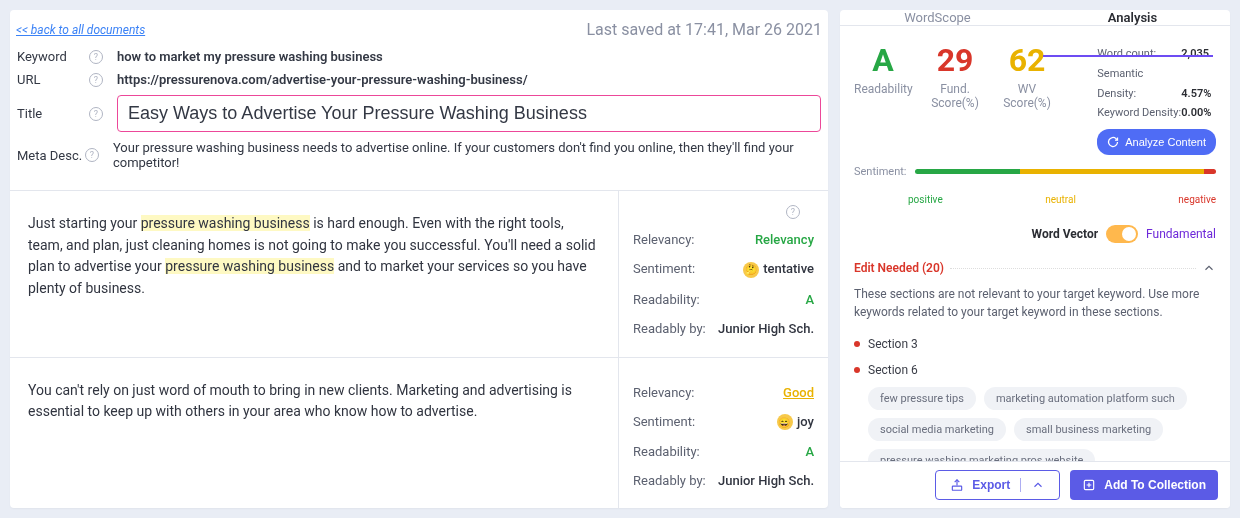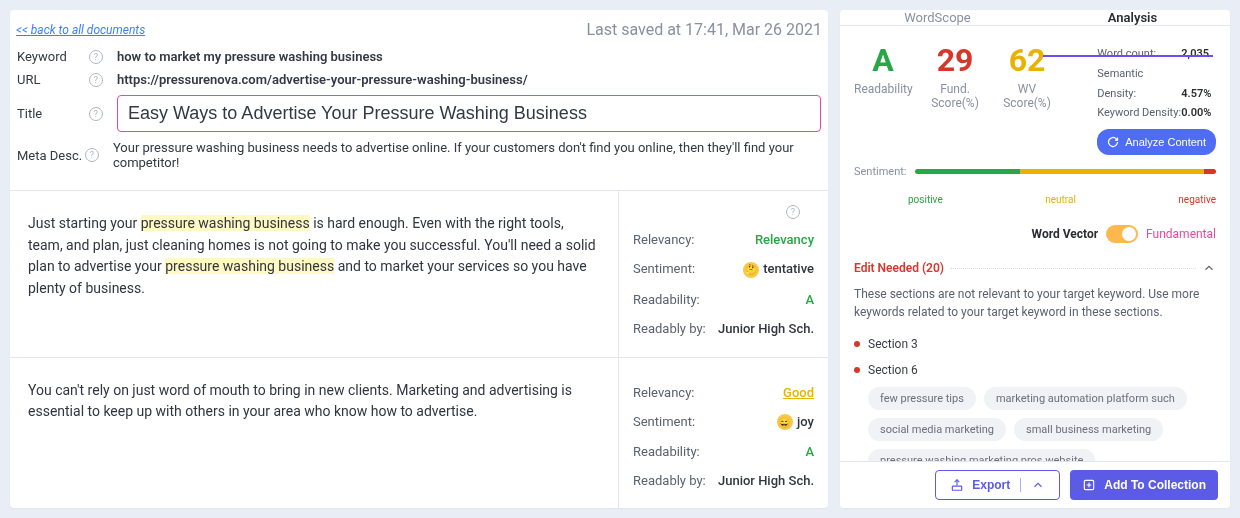--- a/index.html
+++ b/index.html
@@ -72,21 +72,21 @@
   .stats .v{font-weight:600;color:#2b2d33;}
   .an-btn{margin-top:6px;background:#4f6cf5;color:#fff;border:none;border-radius:12px;font-size:11px;font-weight:400;padding:7px 10px;cursor:pointer;display:inline-flex;align-items:center;gap:6px;}
   .an-btn .ic{width:12px;height:12px;}
   .sent-row{display:flex;align-items:center;gap:8px;padding:0 14px 16px;font-size:11px;color:var(--muted);}
   .sent-bar{flex:1;height:5px;border-radius:3px;background:linear-gradient(to right,#27a745 0%,#27a745 35%,#e9b200 35%,#e9b200 96%,#d9362a 96%,#d9362a 100%);position:relative;}
   .sent-legend{display:flex;justify-content:space-between;padding:0 14px 8px;font-size:10px;}
   .sent-legend .p{color:var(--green);} .sent-legend .n{color:var(--amber);} .sent-legend .r{color:var(--red);}
   .sep{height:6px;background:var(--bg);}
   .wv-row{display:flex;align-items:center;justify-content:flex-end;gap:8px;padding:12px 14px;font-size:12px;}
   .wv-row .wv{font-weight:700;color:#2b2d33;}
-  .wv-row .fu{color:#ec4899;}
+  .wv-row .fu{color:#6d28d9;}
   .toggle{width:32px;height:18px;border-radius:9px;background:#ffb84d;position:relative;cursor:pointer;}
   .toggle .knob{position:absolute;top:2px;right:2px;width:14px;height:14px;border-radius:50%;background:#fff;}
   .edit-head{display:flex;align-items:center;padding:6px 14px;gap:6px;color:var(--red);font-size:12px;font-weight:600;}
   .edit-head .line{flex:1;border-top:1px dotted #ddd;}
   .chev-up{width:14px;height:14px;cursor:pointer;}
   .edit-desc{padding:4px 14px 10px;font-size:12px;color:#5c6170;line-height:1.5;}
   .sec-item{display:flex;align-items:center;gap:8px;padding:6px 14px;font-size:12px;color:#3a3d47;cursor:pointer;}
   .dot-red{width:6px;height:6px;border-radius:50%;background:var(--red);flex-shrink:0;}
   .chips{display:flex;flex-wrap:wrap;gap:8px;padding:4px 14px 10px 28px;}
   .chip{background:var(--chip-bg);color:#6a6f7e;border-radius:14px;padding:5px 12px;font-size:11px;}

